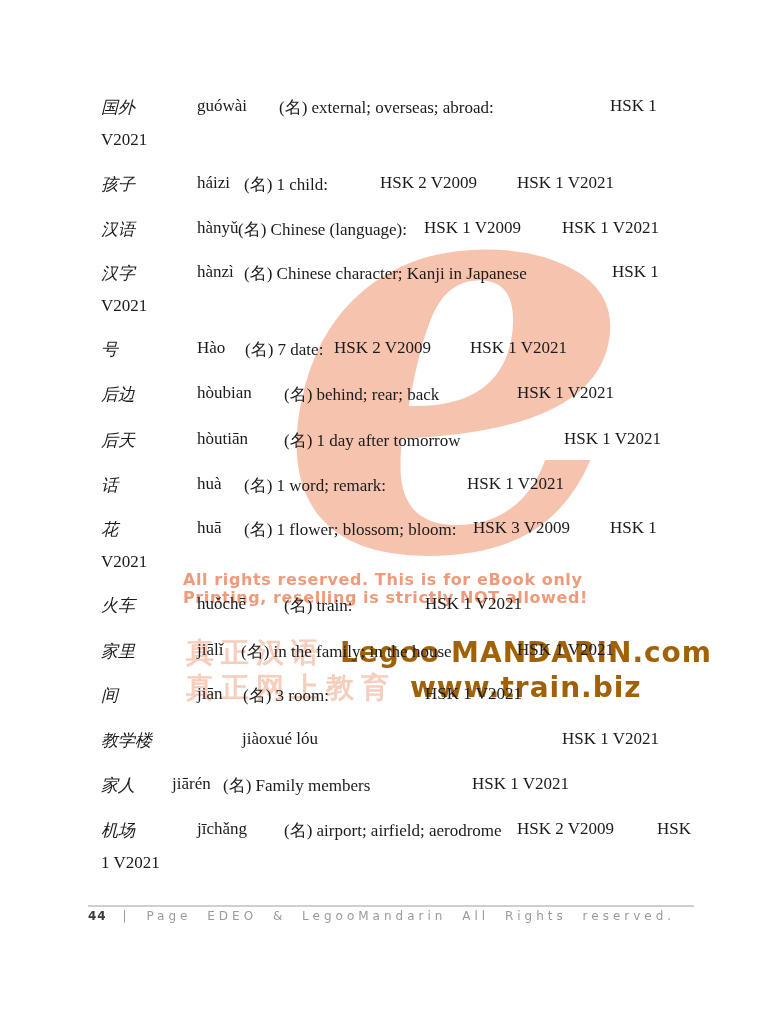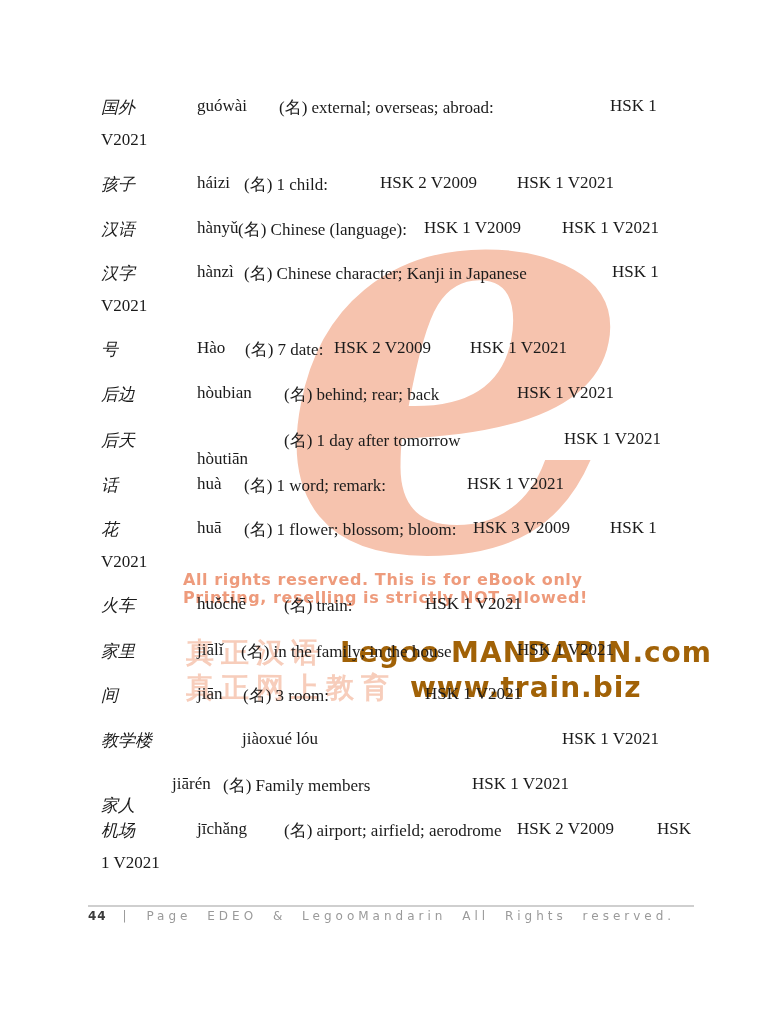--- a/index.html
+++ b/index.html
@@ -92,21 +92,21 @@
 
     <div class="line" style="top:383px;text-align:center;">
       <span class="seg hanzi" style="left:89px;">后边</span>
       <span class="seg" style="left:185px;">hòubian</span>
       <span class="seg" style="left:272px;">(名) behind; rear; back</span>
       <span class="seg" style="left:505px;">HSK 1 V2021</span>
     </div>
 
     <div class="line" style="top:429px;">
       <span class="seg hanzi" style="left:89px;">后天</span>
-      <span class="seg" style="left:185px;margin-top:20px;">hòutiān</span>
+      <span class="seg" style="left:185px;">hòutiān</span>
       <span class="seg" style="left:272px;">(名) 1 day after tomorrow</span>
       <span class="seg" style="left:552px;">HSK 1 V2021</span>
     </div>
 
     <div class="line" style="top:474px;">
       <span class="seg hanzi" style="left:89px;">话</span>
       <span class="seg" style="left:185px;">huà</span>
       <span class="seg" style="left:232px;">(名) 1 word; remark:</span>
       <span class="seg" style="left:455px;">HSK 1 V2021</span>
     </div>
@@ -143,21 +143,21 @@
       <span class="seg" style="left:413px;">HSK 1 V2021</span>
     </div>
 
     <div class="line" style="top:729px;">
       <span class="seg hanzi" style="left:89px;">教学楼</span>
       <span class="seg" style="left:230px;">jiàoxué lóu</span>
       <span class="seg" style="left:550px;">HSK 1 V2021</span>
     </div>
 
     <div class="line" style="top:774px;">
-      <span class="seg hanzi" style="left:89px;margin-top:20px;">家人</span>
+      <span class="seg hanzi" style="left:89px;">家人</span>
       <span class="seg" style="left:160px;">jiārén</span>
       <span class="seg" style="left:211px;">(名) Family members</span>
       <span class="seg" style="left:460px;">HSK 1 V2021</span>
     </div>
 
     <div class="line" style="top:819px;padding-left:46px;">
       <span class="seg hanzi" style="left:89px;">机场</span>
       <span class="seg" style="left:185px;">jīchǎng</span>
       <span class="seg" style="left:272px;">(名) airport; airfield; aerodrome</span>
       <span class="seg" style="left:505px;">HSK 2 V2009</span>

